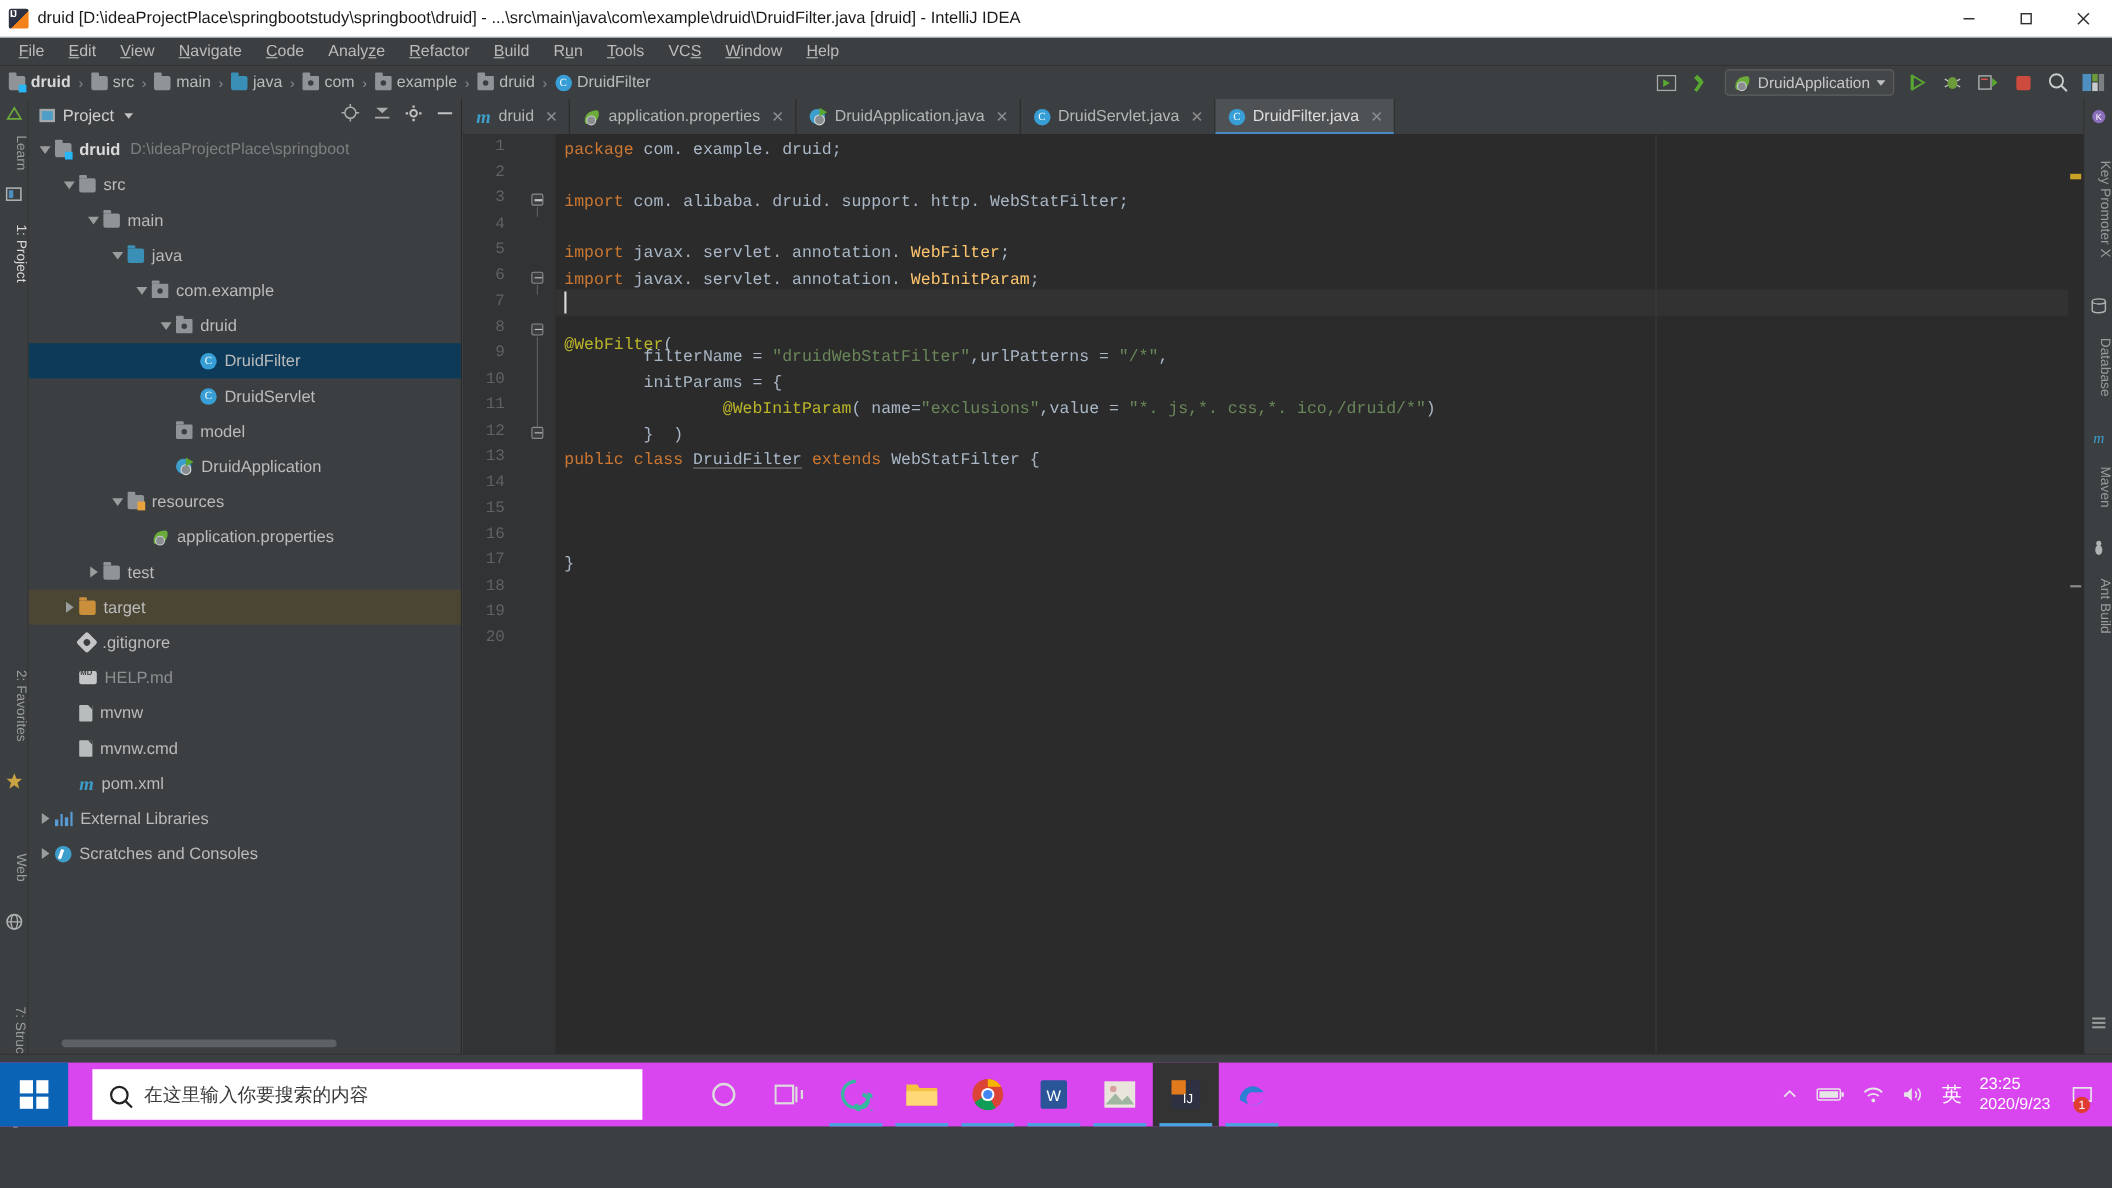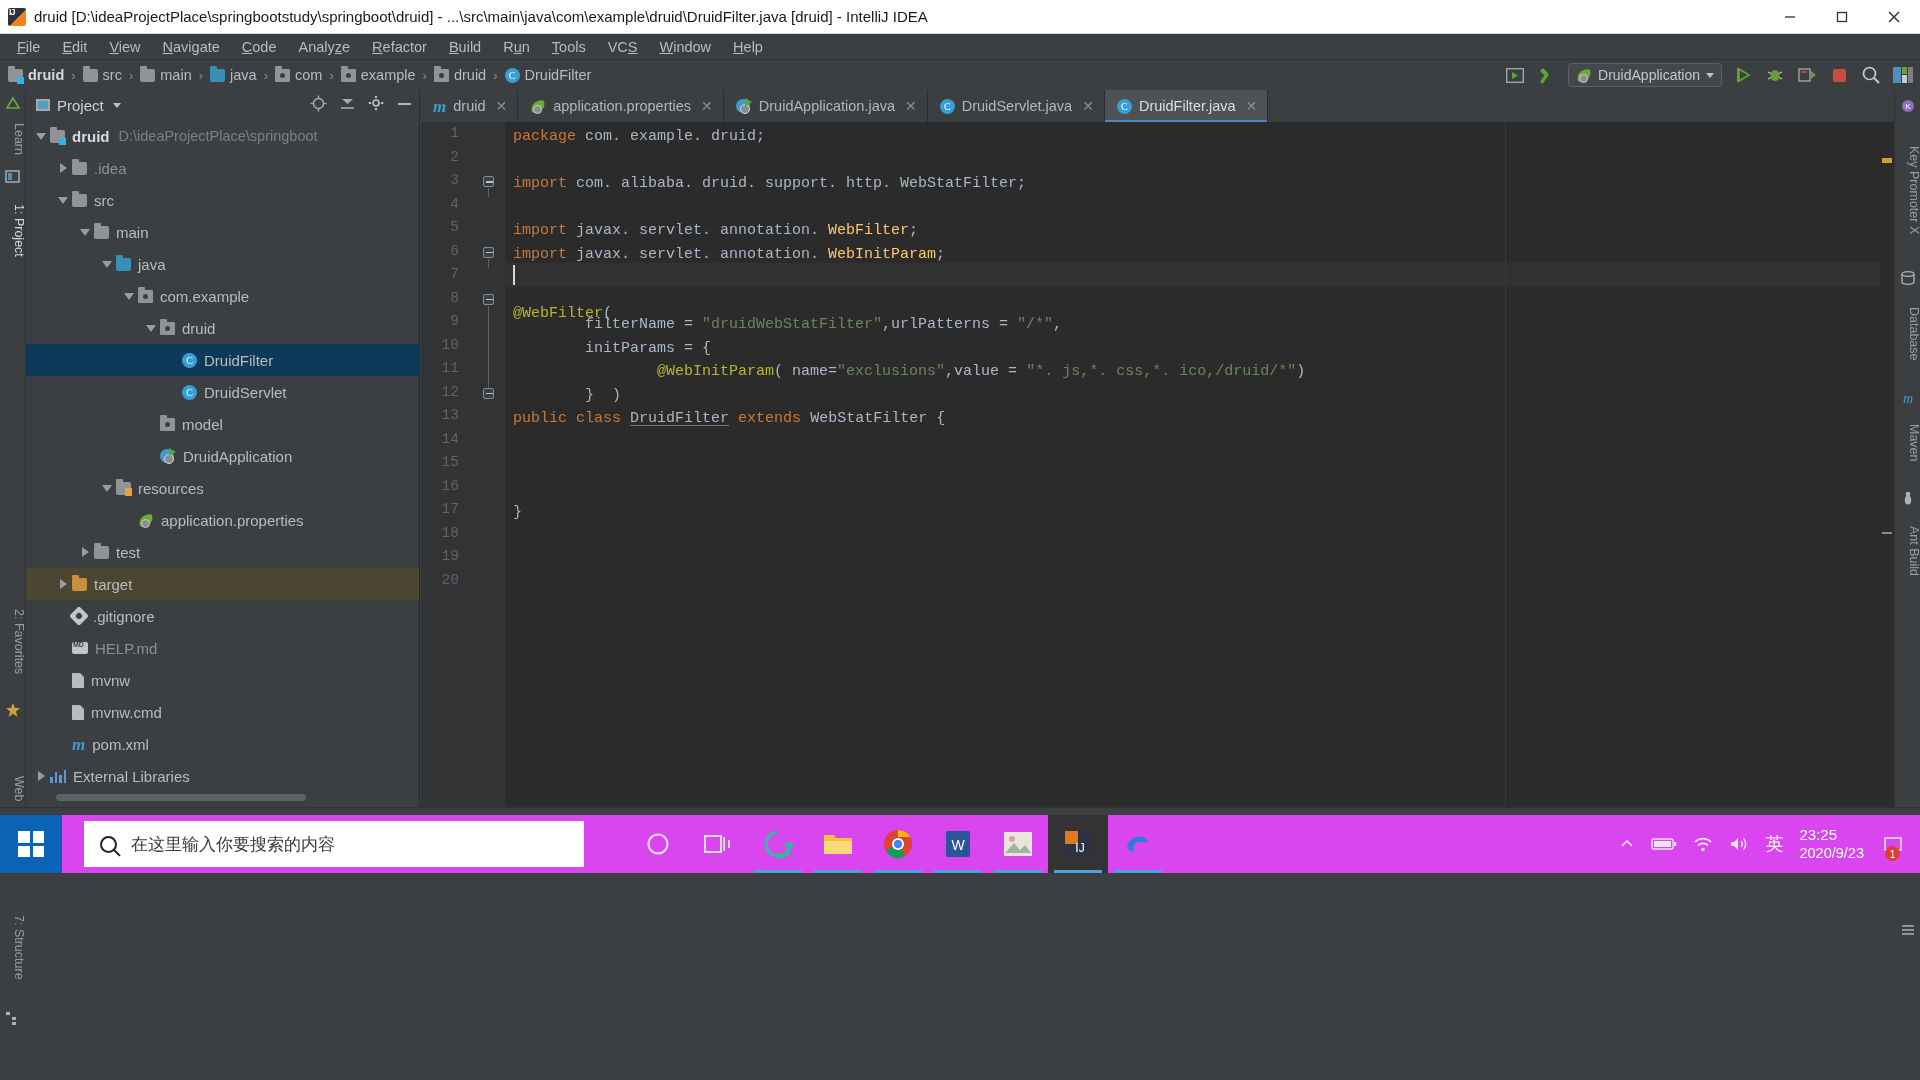--- a/index.html
+++ b/index.html
@@ -4,21 +4,21 @@
 <style>
   * { box-sizing: border-box; }
   html, body {
     margin: 0; padding: 0;
     width: 1920px; height: 1080px;
     overflow: hidden;
     background: #3c3f41;
     font-family: "Liberation Sans", sans-serif;
     -webkit-font-smoothing: antialiased;
   }
-  #app { position: relative; width: 1920px; height: 873px; }
+  #app { position: relative; width: 1920px; height: 1024px; }
 
   
   .titlebar {
     height: 34px; background: #ffffff; display: flex; align-items: center;
     position: relative; border-bottom: 1px solid #d8d8d8;
   }
   .titlebar .tb-icon {
     width: 18px; height: 18px; margin-left: 8px; margin-right: 8px;
     background: linear-gradient(135deg,#2d3142 0%,#2d3142 55%,#f58219 55%,#f58219 100%);
     border-radius: 2px; position: relative; flex: 0 0 auto;
@@ -603,27 +603,20 @@
     </div>
     <div class="tree" id="tree">
         <div class="trow" style="padding-left: 6px;">
           <span class="arrow">
             <i class="arrow-d"></i>
           </span>
           <span class="ico ico-folder src t-ico"></span>
           <span class="t-lbl bold">druid</span>
           <span class="t-path">D:\ideaProjectPlace\springboot</span>
         </div>
-        <div class="trow dim" style="padding-left: 28px;">
-          <span class="arrow">
-            <i class="arrow-r"></i>
-          </span>
-          <span class="ico ico-folder t-ico"></span>
-          <span class="t-lbl">.idea</span>
-        </div>
         <div class="trow" style="padding-left: 28px;">
           <span class="arrow">
             <i class="arrow-d"></i>
           </span>
           <span class="ico ico-folder t-ico"></span>
           <span class="t-lbl">src</span>
         </div>
         <div class="trow" style="padding-left: 50px;">
           <span class="arrow">
             <i class="arrow-d"></i>

